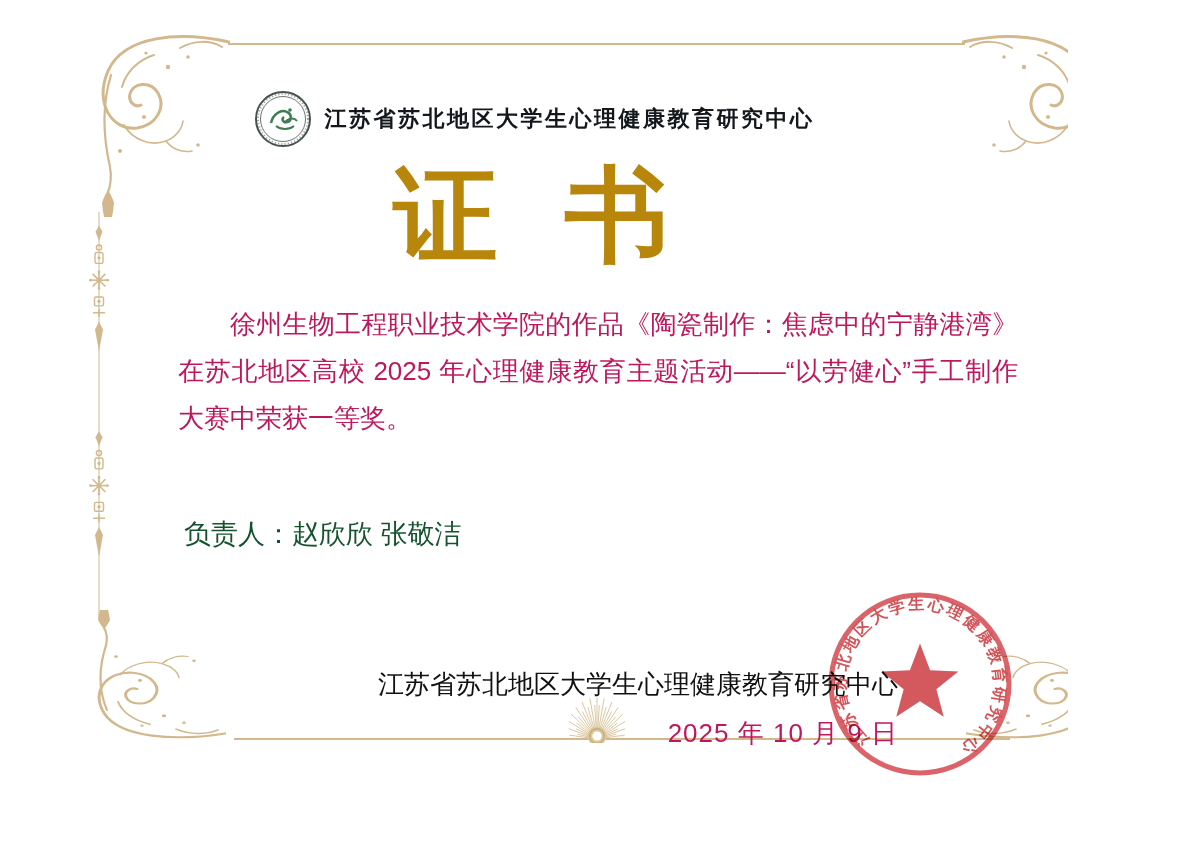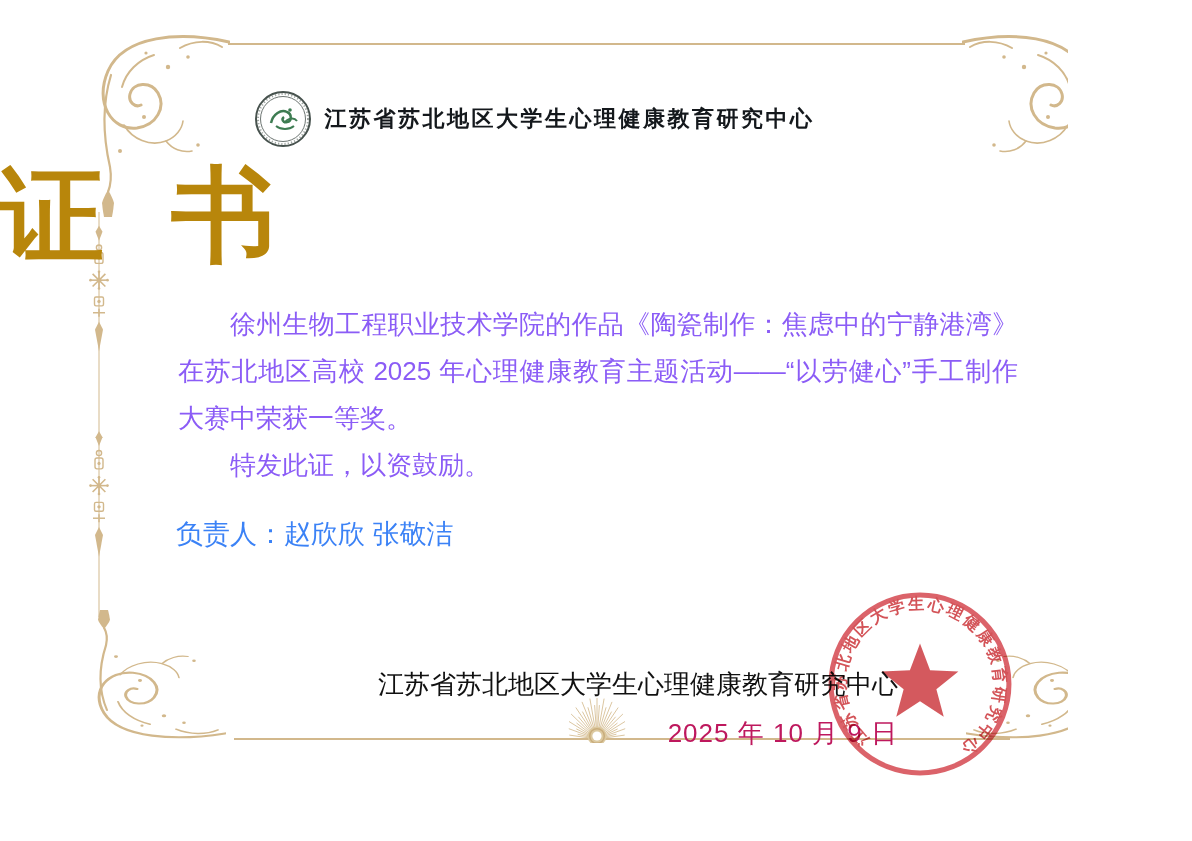--- a/index.html
+++ b/index.html
@@ -30,28 +30,28 @@
   .chain.left{left:88px;top:212px;height:405px;}
   .chain.right{left:1087px;top:212px;height:430px;}
   .sunburst{position:absolute;left:517px;top:695px;width:160px;height:48px;}
   
   .header{position:absolute;top:90px;left:0;width:100%;display:flex;justify-content:center;align-items:center;gap:13px;}
   .logo{width:58px;height:58px;flex:0 0 auto;}
   .org-names{display:flex;flex-direction:column;}
   .org-cn{font-family:"Liberation Serif","DejaVu Serif",serif;font-size:22px;font-weight:700;letter-spacing:2.5px;color:#14181c;}
   .org-en{font-family:"Liberation Serif","DejaVu Serif",serif;font-size:15px;letter-spacing:.2px;color:#2e353a;margin-top:4px;}
   
-  .title{position:absolute;top:150px;left:0;width:100%;text-align:left;
+  .title{position:absolute;top:150px;left:0;width:100%;text-align:center;
     font-size:104px;font-weight:600;color:var(--gold);letter-spacing:6px;word-spacing:26px;line-height:1.25;}
   
   .body-text{position:absolute;left:178px;top:301px;width:840px;font-size:26px;line-height:47px;
-    text-align:justify;text-justify:inter-ideograph;color:#8b5cf6;}
+    text-align:justify;text-justify:inter-ideograph;color:#be185d;}
   .body-text p{margin:0;text-indent:2em;}
   
-  .signature{position:absolute;left:176px;top:516px;font-size:27px;color:#3b82f6;}
+  .signature{position:absolute;left:184px;top:516px;font-size:27px;color:#14532d;}
   
   .footer-org{position:absolute;right:170px;top:667px;font-size:26px;color:#111;}
   .footer-date{position:absolute;right:170px;top:716px;font-size:26px;color:#be185d;letter-spacing:1px;}
   
   .seal{position:absolute;left:824px;top:588px;width:192px;height:192px;mix-blend-mode:multiply;opacity:.92;}
 </style>
 </head>
 <body>
 
 <div class="page">
@@ -182,21 +182,20 @@
       </svg>
     <div class="org-names">
       <div class="org-cn">江苏省苏北地区大学生心理健康教育研究中心</div>
     </div>
   </div>
 
   <div class="title">证 书</div>
 
   <div class="body-text">
     <p>徐州生物工程职业技术学院的作品《陶瓷制作：焦虑中的宁静港湾》在苏北地区高校 2025 年心理健康教育主题活动——“以劳健心”手工制作大赛中荣获一等奖。</p>
-    <p>特发此证，以资鼓励。</p>
   </div>
 
   <div class="signature"><span>负责人：</span><span>赵欣欣 张敬洁</span></div>
 
   <div class="footer-org">江苏省苏北地区大学生心理健康教育研究中心</div>
   <div class="footer-date">2025 年 10 月 9 日</div>
 
   <svg class="seal" viewBox="0 0 190 190">
     <circle cx="95" cy="95" r="88" fill="none" stroke="#D4474E" stroke-width="5" opacity="0.92"></circle>
     <path id="sealArc" d="M 95,95 m -74,0 a 74,74 0 1,1 148,0 a 74,74 0 1,1 -148,0" fill="none"></path>

